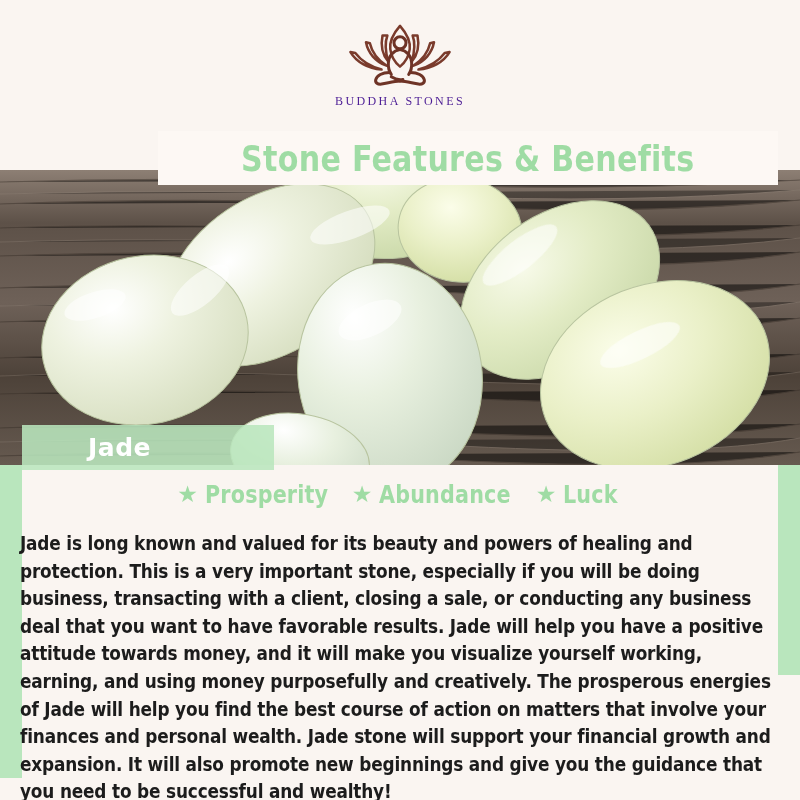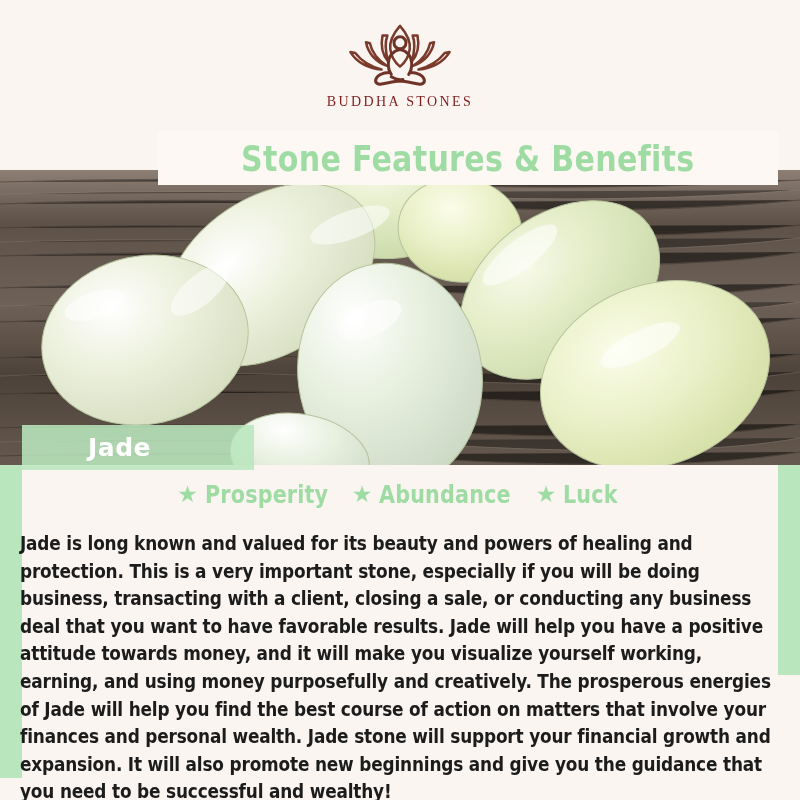--- a/index.html
+++ b/index.html
@@ -21,21 +21,21 @@
   .deco-left-mid{top:465px;left:0;width:22px;height:313px;}
 
   
   .header{position:absolute;top:0;left:0;width:800px;height:170px;
           background:#faf5f1;display:flex;flex-direction:column;
           align-items:center;justify-content:flex-start;padding-top:20px;
           box-sizing:border-box;z-index:3;}
   .logo-mark{width:150px;height:68px;display:block;}
   .logo-word{
     margin-top:6px;font-family:"Liberation Serif","DejaVu Serif",serif;
-    font-size:14px;letter-spacing:2.4px;color:#7f1d1d;font-weight:400;
+    font-size:12px;letter-spacing:2.4px;color:#4c1d95;font-weight:400;
   }
 
   
   .title-band{
     position:absolute;top:131px;left:158px;width:620px;height:54px;
     background:#fdf8f4;display:flex;align-items:center;justify-content:center;
     z-index:4;
   }
   .title-text{
     font-family:"DejaVu Sans Condensed","Liberation Sans",sans-serif;
@@ -43,21 +43,21 @@
     letter-spacing:.3px;white-space:nowrap;
     transform:scaleX(.93);transform-origin:center;
   }
 
   
   .photo{position:absolute;top:170px;left:0;width:800px;height:295px;overflow:hidden;z-index:1;}
   .photo svg{display:block;width:800px;height:295px;}
 
   
   .jade-band{
-    position:absolute;top:425px;left:22px;width:232px;height:45px;
+    position:absolute;top:425px;left:22px;width:252px;height:45px;
     background:rgba(185,230,189,.88);
     display:flex;align-items:center;z-index:5;
   }
   .jade-band span{
     color:#ffffff;font-size:25px;font-weight:bold;letter-spacing:.5px;
     margin-left:66px;font-family:"DejaVu Sans","Liberation Sans",sans-serif;
   }
 
   
   .benefits{

